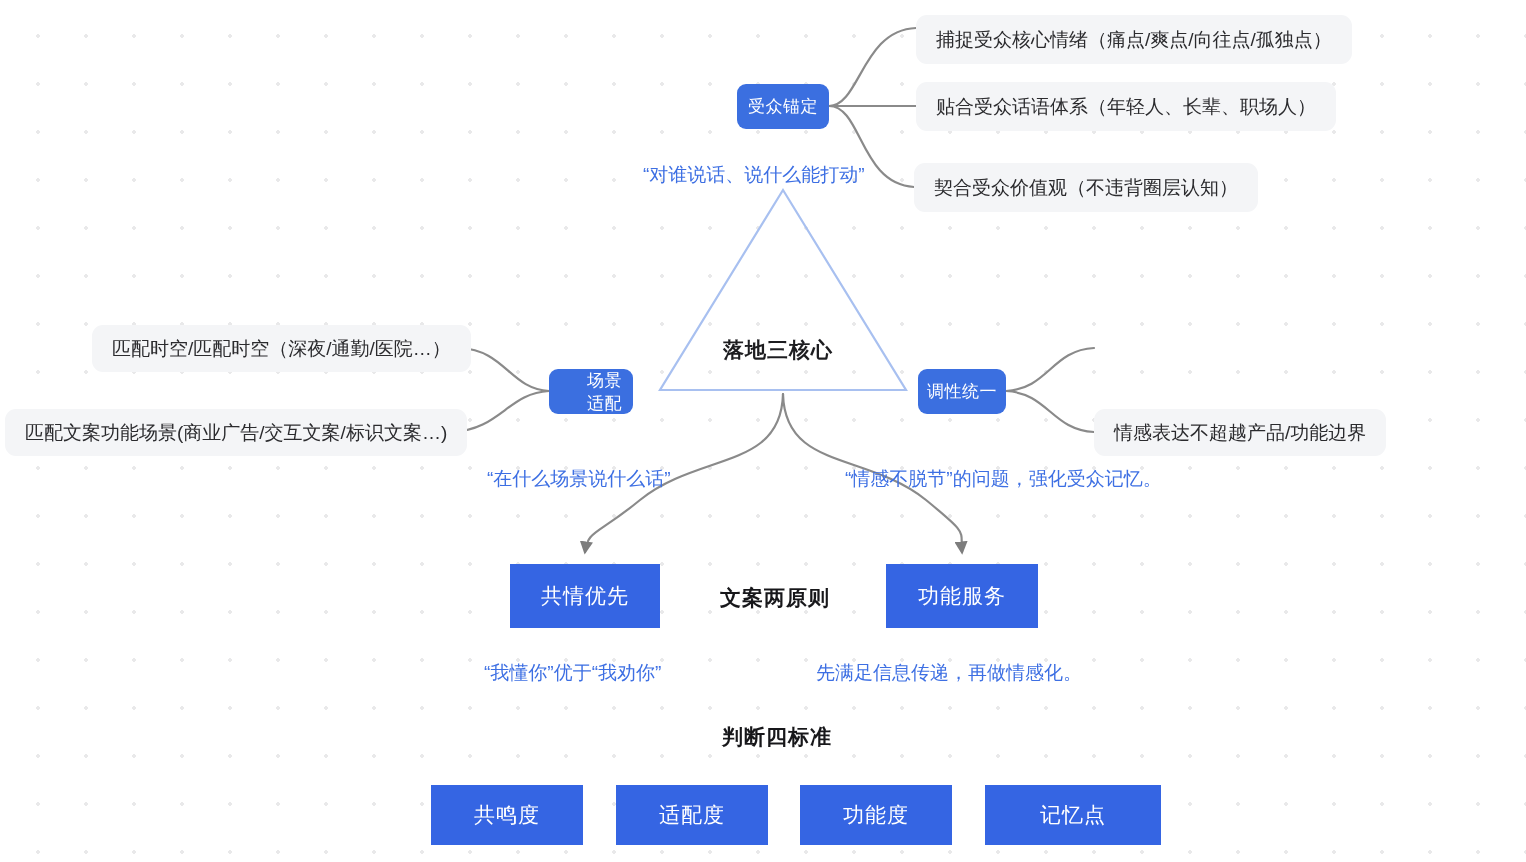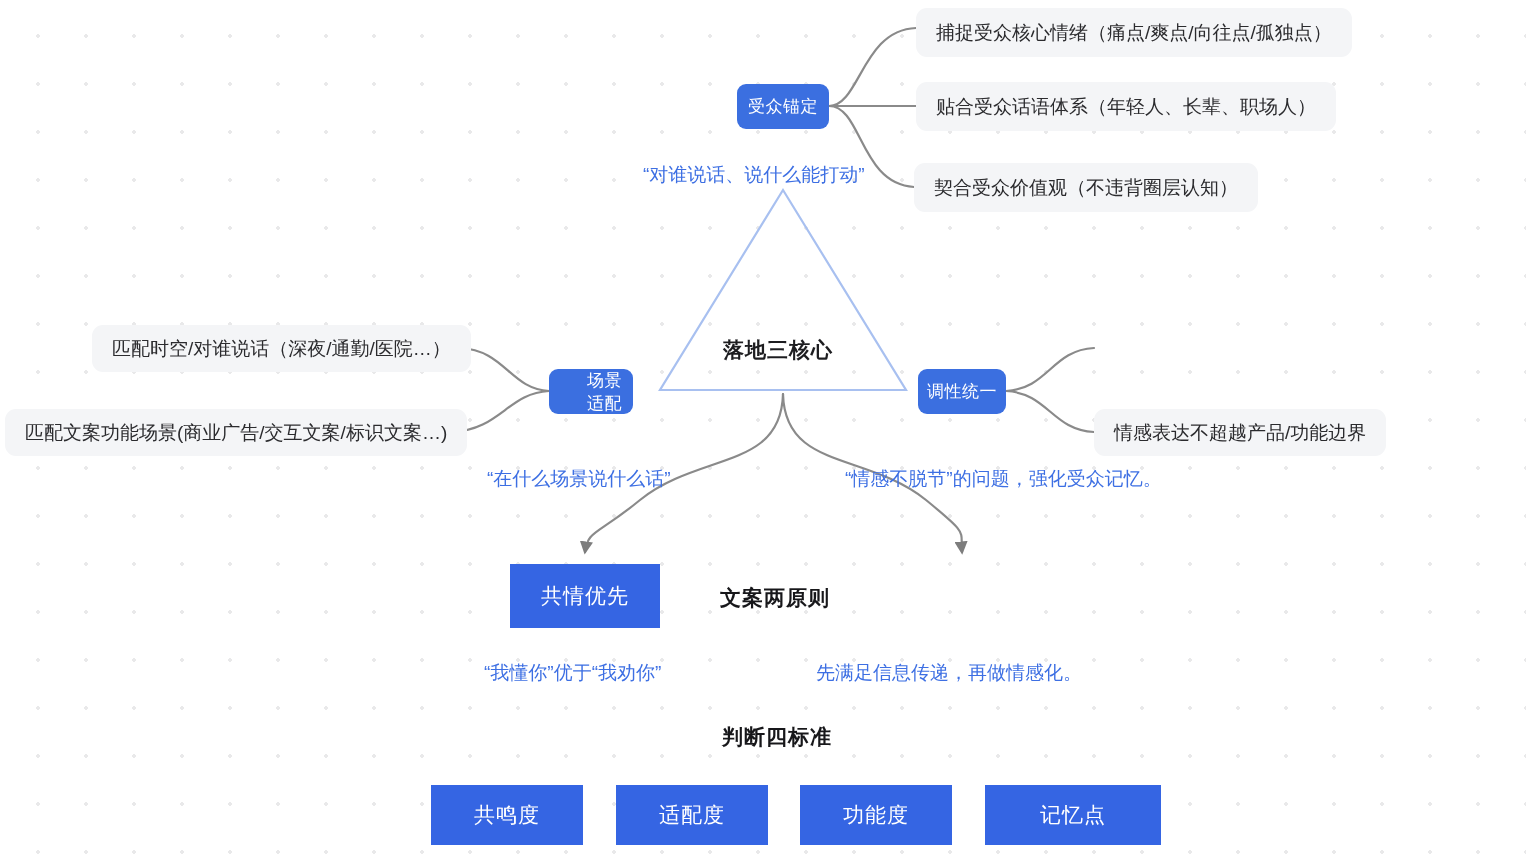--- a/index.html
+++ b/index.html
@@ -102,43 +102,44 @@
                C 596 536 588 530 585 552" marker-end="url(#arrow)"></path>
       <path d="M 783 394 C 785 470 866 452 926 500
                C 970 536 960 530 962 552" marker-end="url(#arrow)"></path>
     </g>
   </svg>
 
   <div class="tri-label" style="left:723px;top:336px;">落地三核心</div>
 
   <div class="node-pill" style="left:737px;top:84px;width:92px;height:45px;">受众锚定</div>
 
-  <div class="card" style="left:916px;top:8px;height:49px;">捕捉受众核心情绪（痛点/爽点/向往点/孤独点）</div>
+  <div class="card" style="left:916px;top:15px;height:49px;">捕捉受众核心情绪（痛点/爽点/向往点/孤独点）</div>
   <div class="card" style="left:916px;top:82px;height:49px;font-family:Liberation Serif, serif;">贴合受众话语体系（年轻人、长辈、职场人）</div>
   <div class="card" style="left:914px;top:163px;height:49px;">契合受众价值观（不违背圈层认知）</div>
 
   <div class="blue-note" style="left:643px;top:162px;">“对谁说话、说什么能打动”</div>
 
   <div class="node-pill" style="left:549px;top:369px;width:84px;height:45px;padding-left:38px;">场景适配</div>
 
-  <div class="card" style="left:92px;top:325px;height:47px;">匹配时空/对谁说话（深夜/通勤/医院…）</div>
+  <div class="card" style="left:92px;top:325px;height:47px;">匹配时空/匹配时空（深夜/通勤/医院…）</div>
   <div class="card" style="left:5px;top:409px;height:47px;">匹配文案功能场景(商业广告/交互文案/标识文案…)</div>
 
   <div class="blue-note" style="left:487px;top:466px;">“在什么场景说什么话”</div>
 
   <div class="node-pill" style="left:918px;top:369px;width:88px;height:45px;">调性统一</div>
 
   <div class="card" style="left:1094px;top:409px;height:47px;">情感表达不超越产品/功能边界</div>
 
   <div class="blue-note" style="left:845px;top:466px;">“情感不脱节”的问题，强化受众记忆。</div>
 
   <div class="node-rect" style="left:510px;top:564px;width:150px;height:64px;">共情优先</div>
 
   <div class="heading" style="left:720px;top:584px;">文案两原则</div>
 
+  <div class="node-rect" style="left:886px;top:564px;width:152px;height:64px;">功能服务</div>
 
   <div class="blue-note" style="left:484px;top:660px;">“我懂你”优于“我劝你”</div>
   <div class="blue-note" style="left:816px;top:660px;">先满足信息传递，再做情感化。</div>
 
   <div class="heading" style="left:722px;top:723px;">判断四标准</div>
 
   <div class="node-rect" style="left:431px;top:785px;width:152px;height:60px;">共鸣度</div>
   <div class="node-rect" style="left:616px;top:785px;width:152px;height:60px;">适配度</div>
   <div class="node-rect" style="left:800px;top:785px;width:152px;height:60px;">功能度</div>
   <div class="node-rect" style="left:985px;top:785px;width:176px;height:60px;">记忆点</div>

